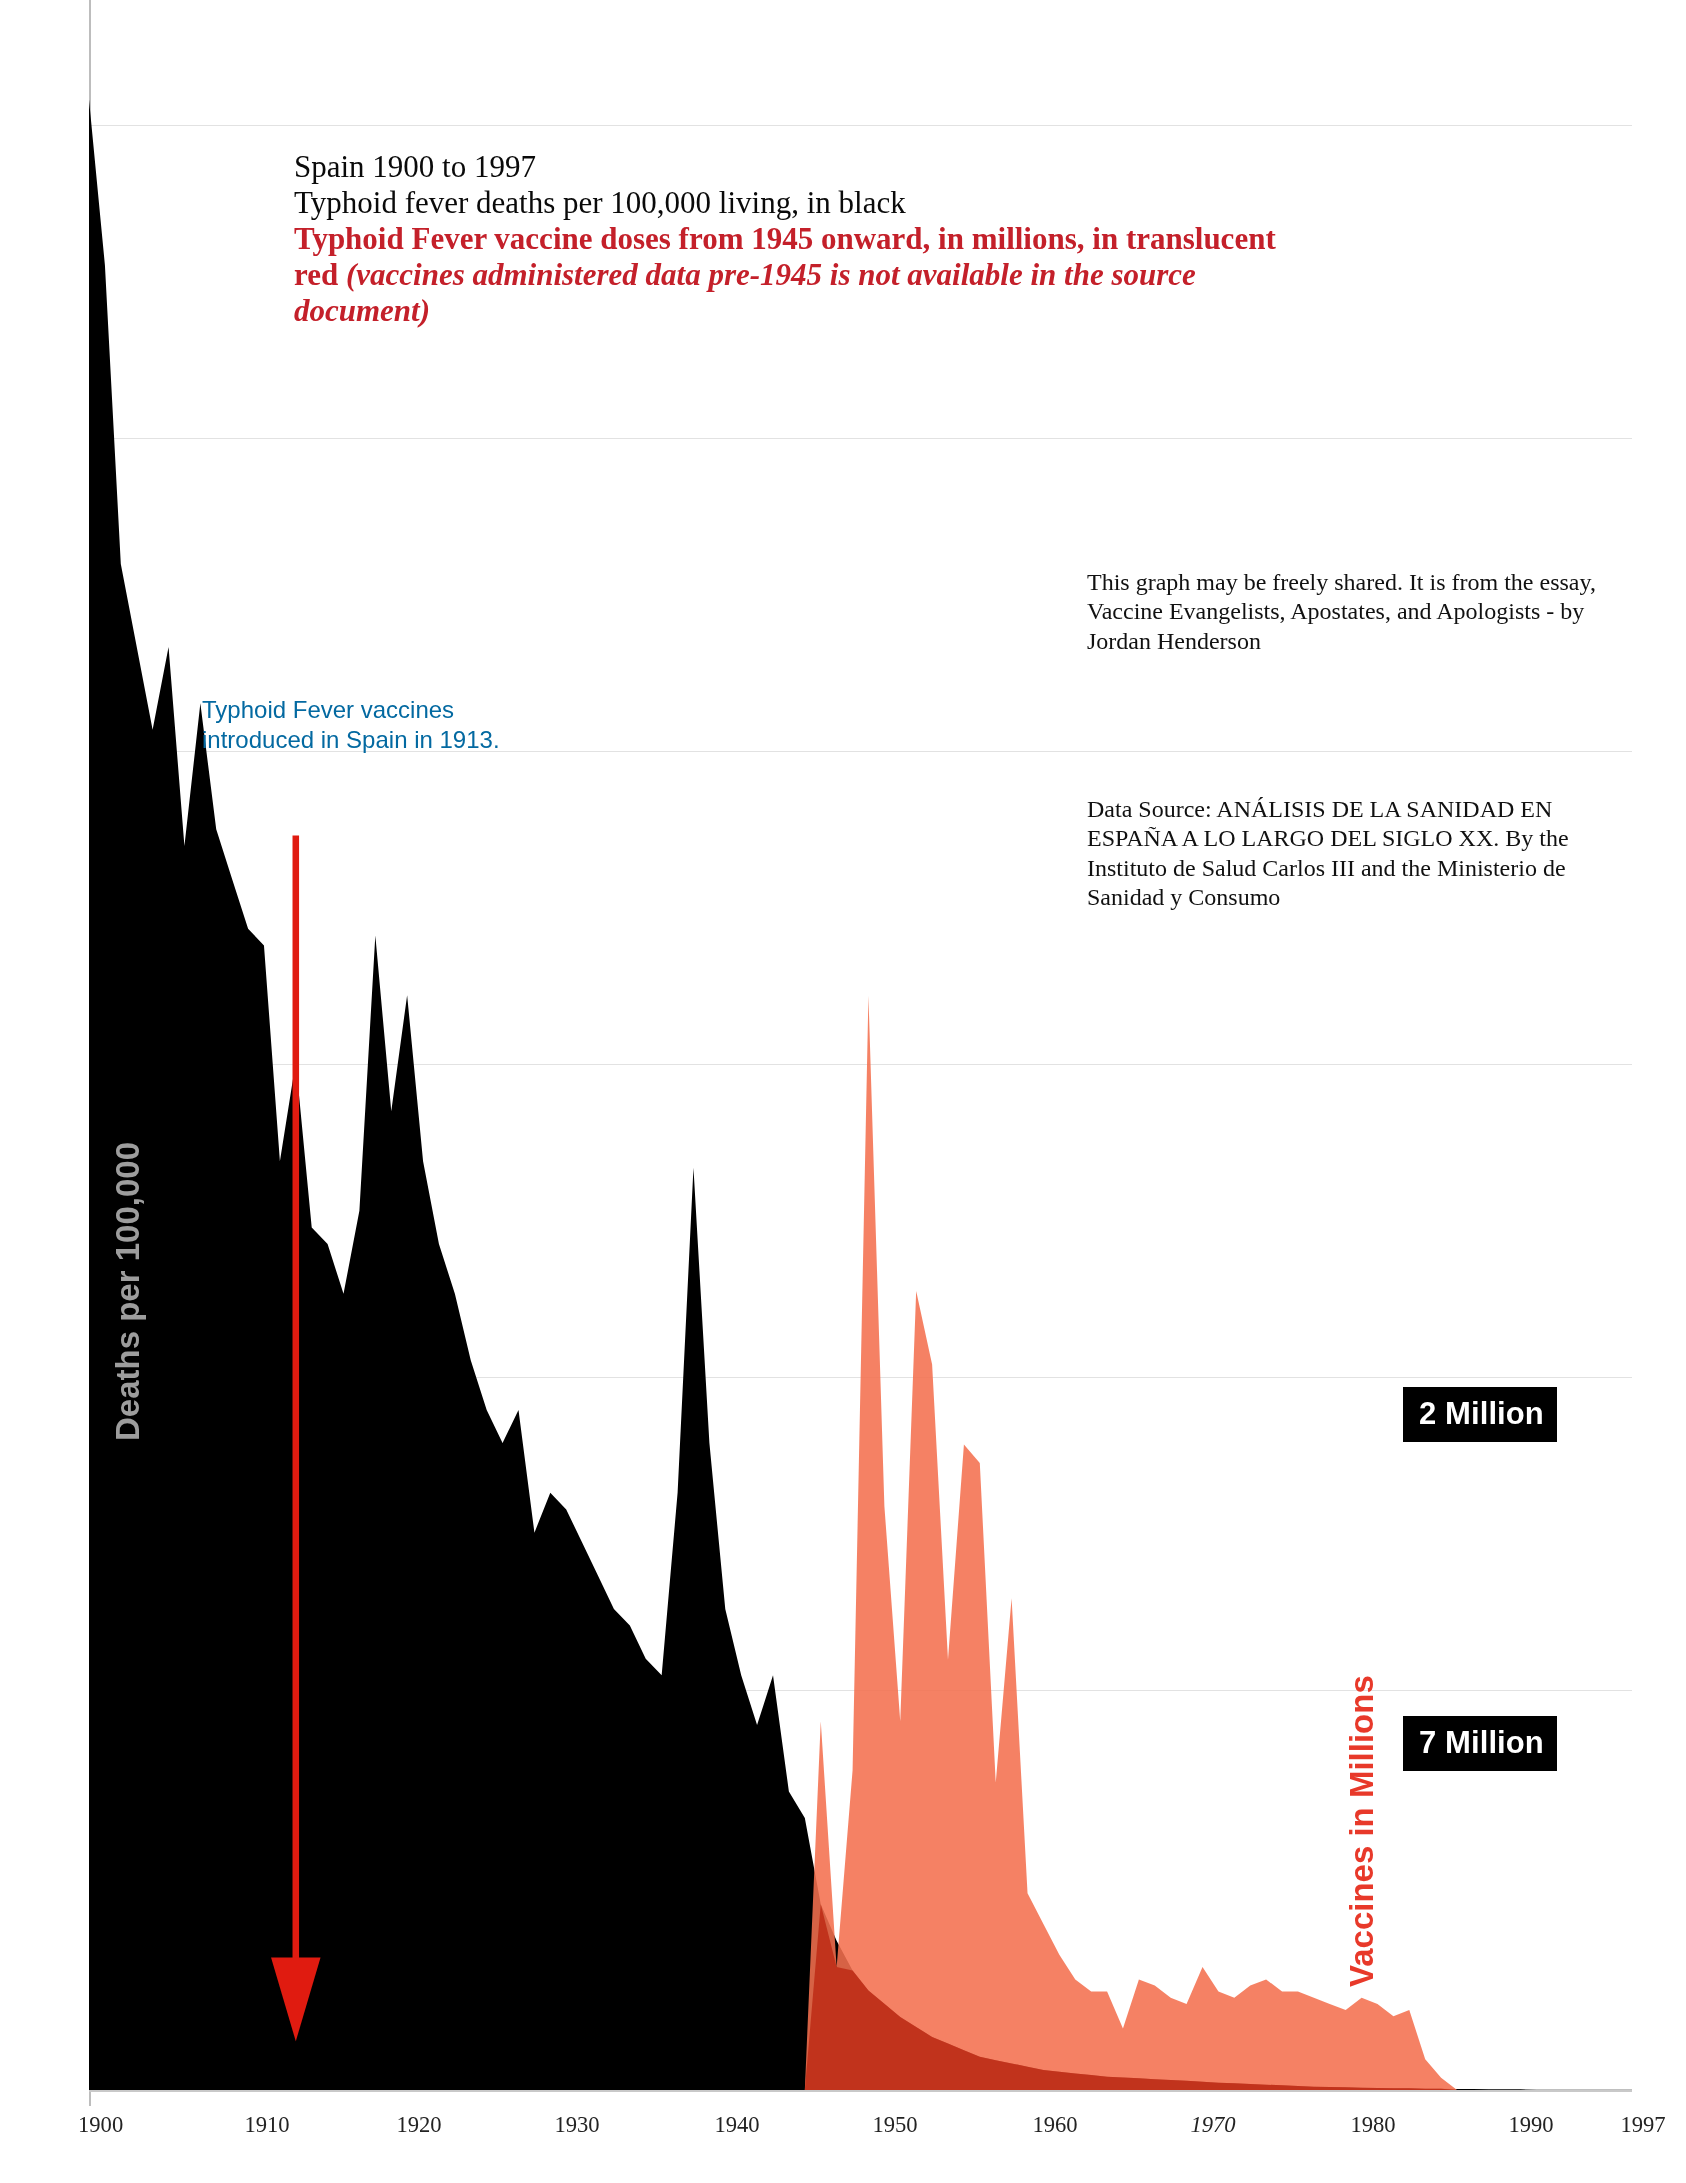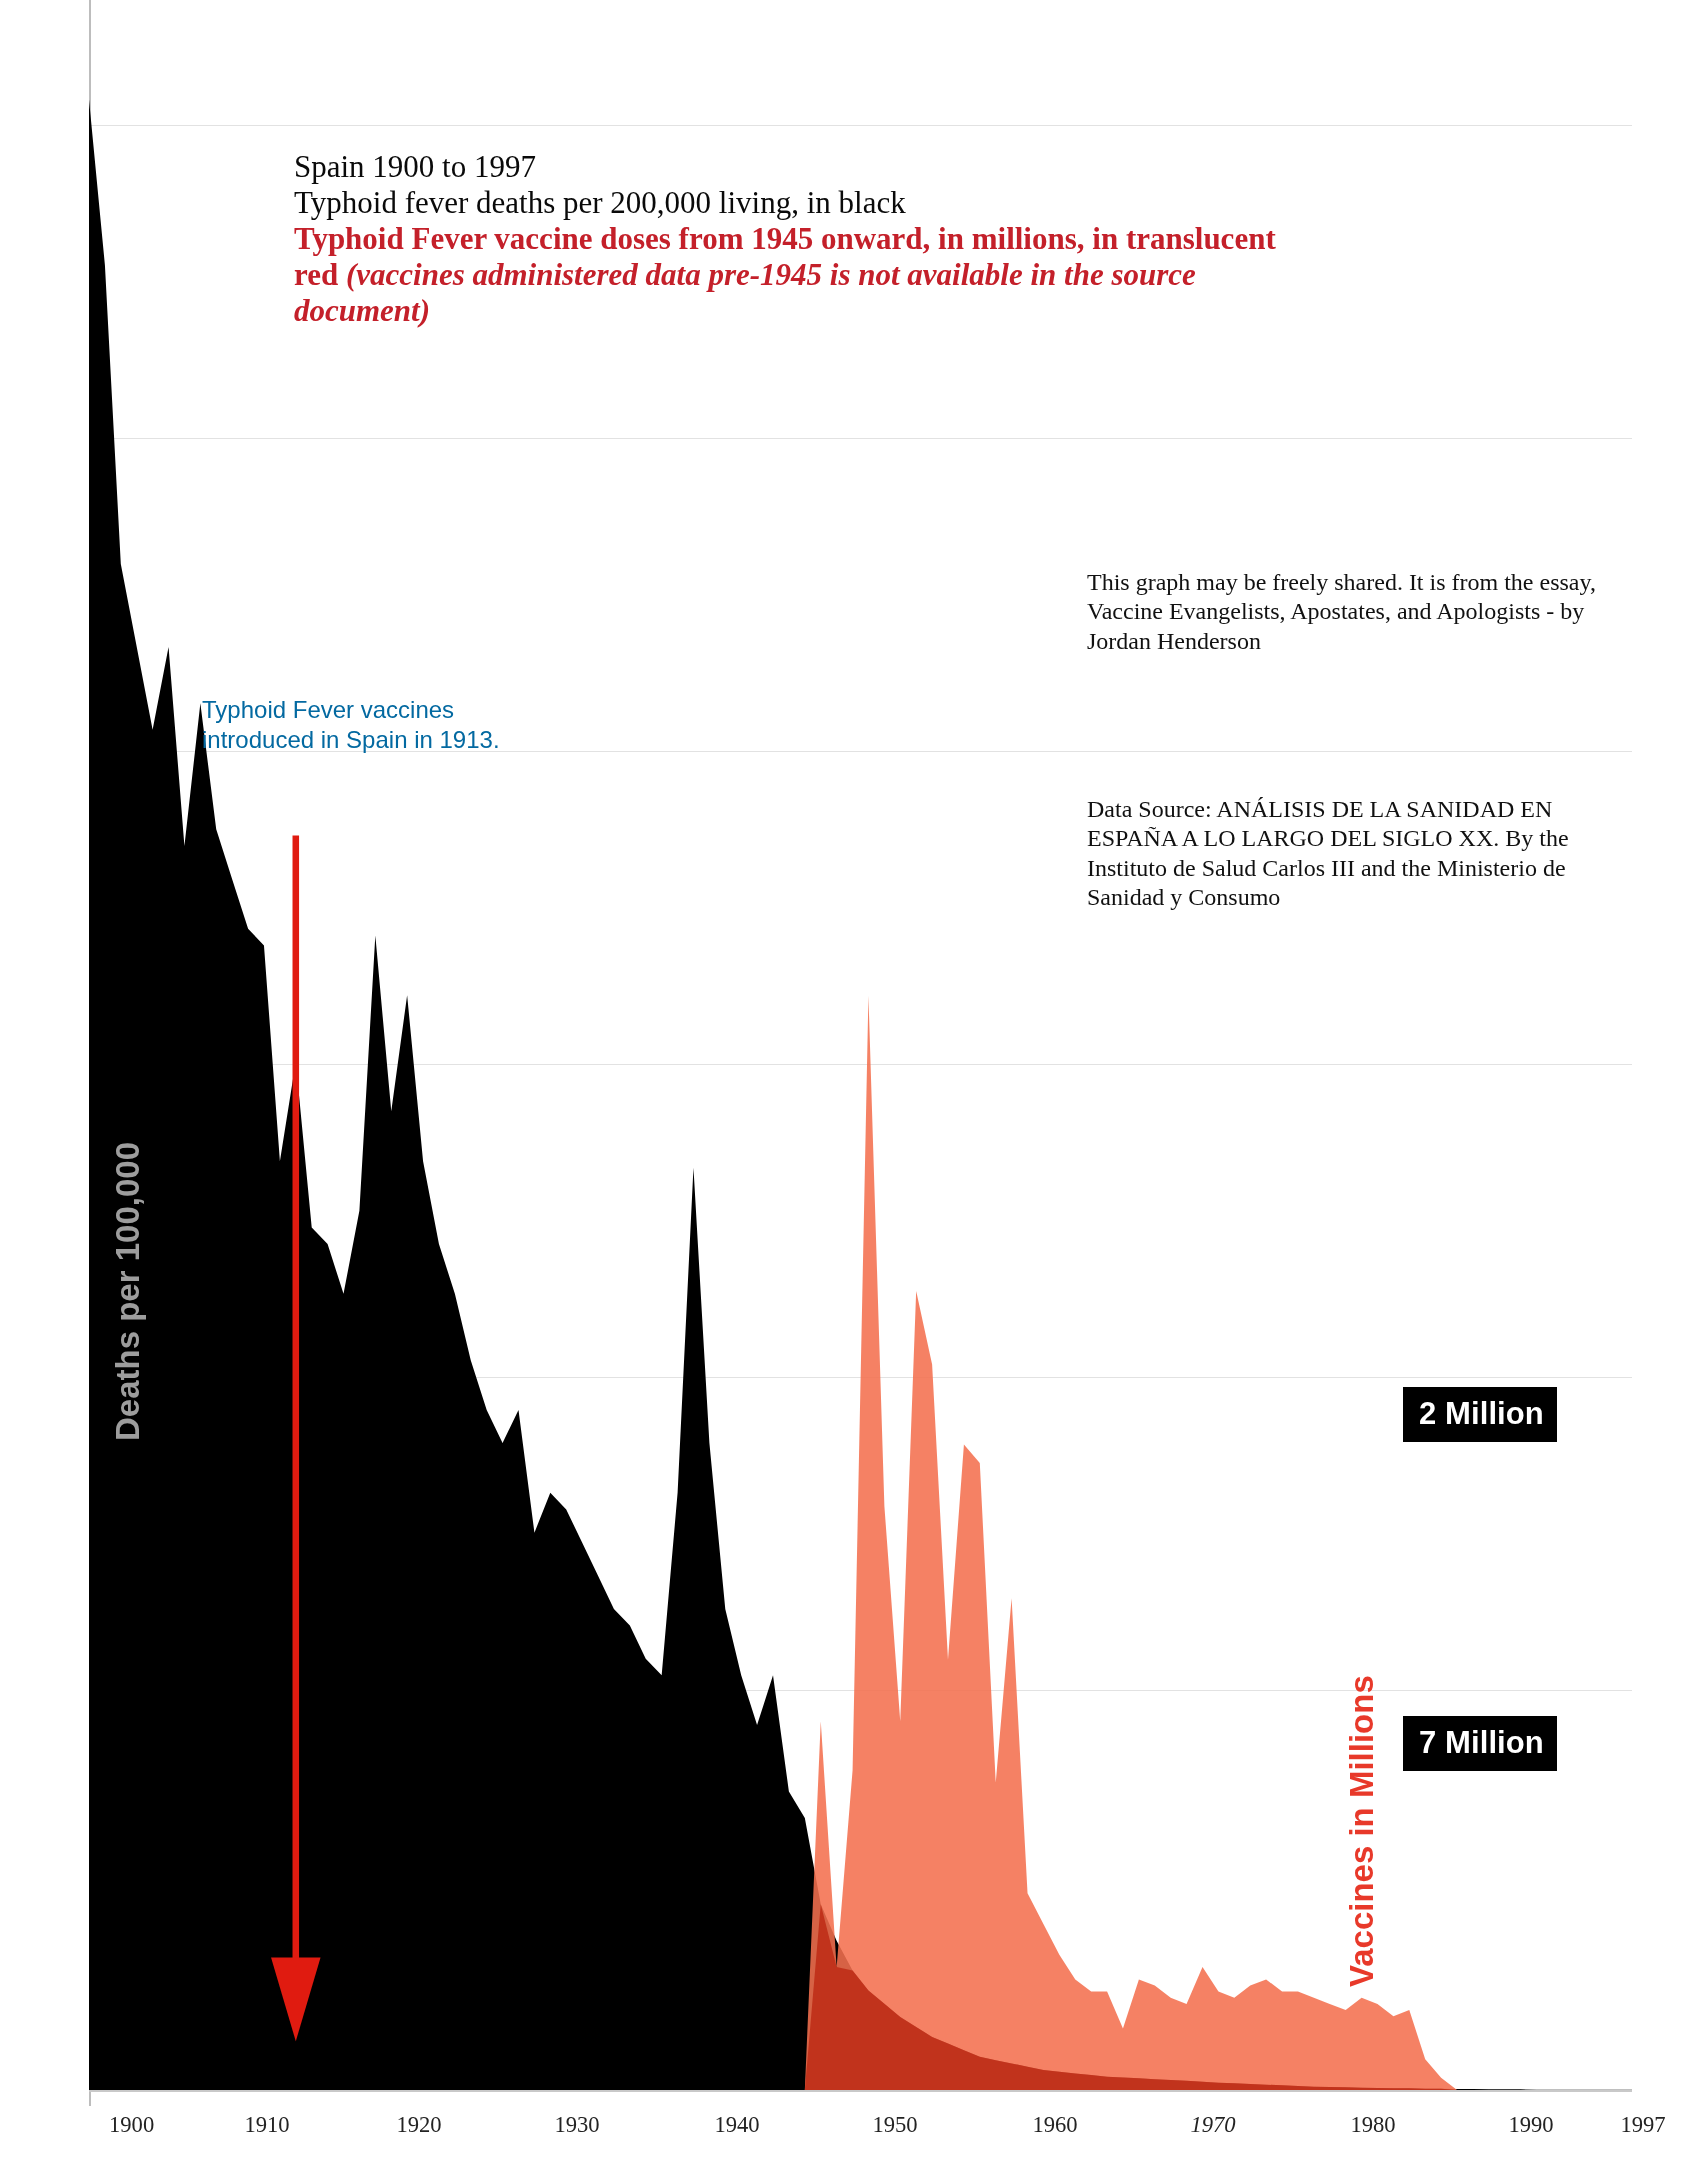--- a/index.html
+++ b/index.html
@@ -197,36 +197,36 @@
       <path id="vaccine-overlap" fill="#c0301a" fill-opacity="0.95" d="M 983.5,2872 L 983.5,2872.0 L 1005.4,2616.7 L 1027.2,2703.1 L 1049.1,2707.9 L 1070.9,2735.2 L 1092.8,2753.5 L 1114.6,2771.7 L 1136.5,2785.4 L 1158.4,2799.1 L 1180.2,2808.2 L 1202.1,2817.3 L 1223.9,2826.4 L 1245.8,2831.0 L 1267.6,2835.5 L 1289.5,2840.1 L 1311.3,2844.6 L 1333.2,2846.9 L 1355.1,2849.2 L 1376.9,2851.5 L 1398.8,2853.8 L 1420.6,2854.7 L 1442.5,2856.0 L 1464.3,2857.4 L 1486.2,2858.3 L 1508.0,2859.2 L 1529.9,2860.6 L 1551.8,2862.0 L 1573.6,2862.9 L 1595.5,2863.8 L 1617.3,2864.7 L 1639.2,2865.6 L 1661.0,2866.5 L 1682.9,2867.4 L 1704.7,2867.9 L 1726.6,2868.4 L 1748.5,2868.8 L 1770.3,2869.3 L 1792.2,2869.7 L 1814.0,2869.7 L 1835.9,2870.2 L 1857.7,2870.2 L 1879.6,2872.0 Z"></path>
 
       <g>
         <line x1="284.12371134020617" y1="1148" x2="284.12371134020617" y2="2710" stroke="#e01b10" stroke-width="9"></line>
         <polygon points="284.12371134020617,2805 250.12371134020617,2690 318.12371134020617,2690" fill="#e01b10"></polygon>
       </g>
     </svg>
   </div>
 
   <div class="xlabels">
-    <div class="xl" style="left:11.6px;margin-left:31px;">1900</div>
+    <div class="xl" style="left:11.6px;">1900</div>
     <div class="xl" style="left:178px;">1910</div>
     <div class="xl" style="left:330px;">1920</div>
     <div class="xl" style="left:488px;">1930</div>
     <div class="xl" style="left:648px;">1940</div>
     <div class="xl" style="left:806px;">1950</div>
     <div class="xl" style="left:966px;">1960</div>
     <div class="xl" style="left:1124px;font-style:italic;">1970</div>
     <div class="xl" style="left:1284px;">1980</div>
     <div class="xl" style="left:1442px;">1990</div>
     <div class="xl" style="left:1554px;">1997</div>
   </div>
 
   <div class="title-block">
     <div class="title-line">Spain 1900 to 1997</div>
-    <div class="title-line">Typhoid fever deaths per 200,000 living, in black</div>
+    <div class="title-line">Typhoid fever deaths per 100,000 living, in black</div>
     <div class="title-red"><span>Typhoid Fever vaccine doses from 1945 onward, in millions, in translucent red </span><i>(vaccines administered data pre-1945 is not available in the source document)</i></div>
   </div>
 
   <div class="note" id="note-source">Data Source: ANÁLISIS DE LA SANIDAD EN ESPAÑA A LO LARGO DEL SIGLO XX. By the Instituto de Salud Carlos III and the Ministerio de Sanidad y Consumo</div>
   <div class="note" id="note-share">This graph may be freely shared. It is from the essay, Vaccine Evangelists, Apostates, and Apologists - by Jordan Henderson</div>
 
   <div id="annot-1913">Typhoid Fever vaccines introduced in Spain in 1913.</div>
 
   <div id="ytitle-left">Deaths per 100,000</div>
   <div id="ytitle-right">Vaccines in Millions</div>

